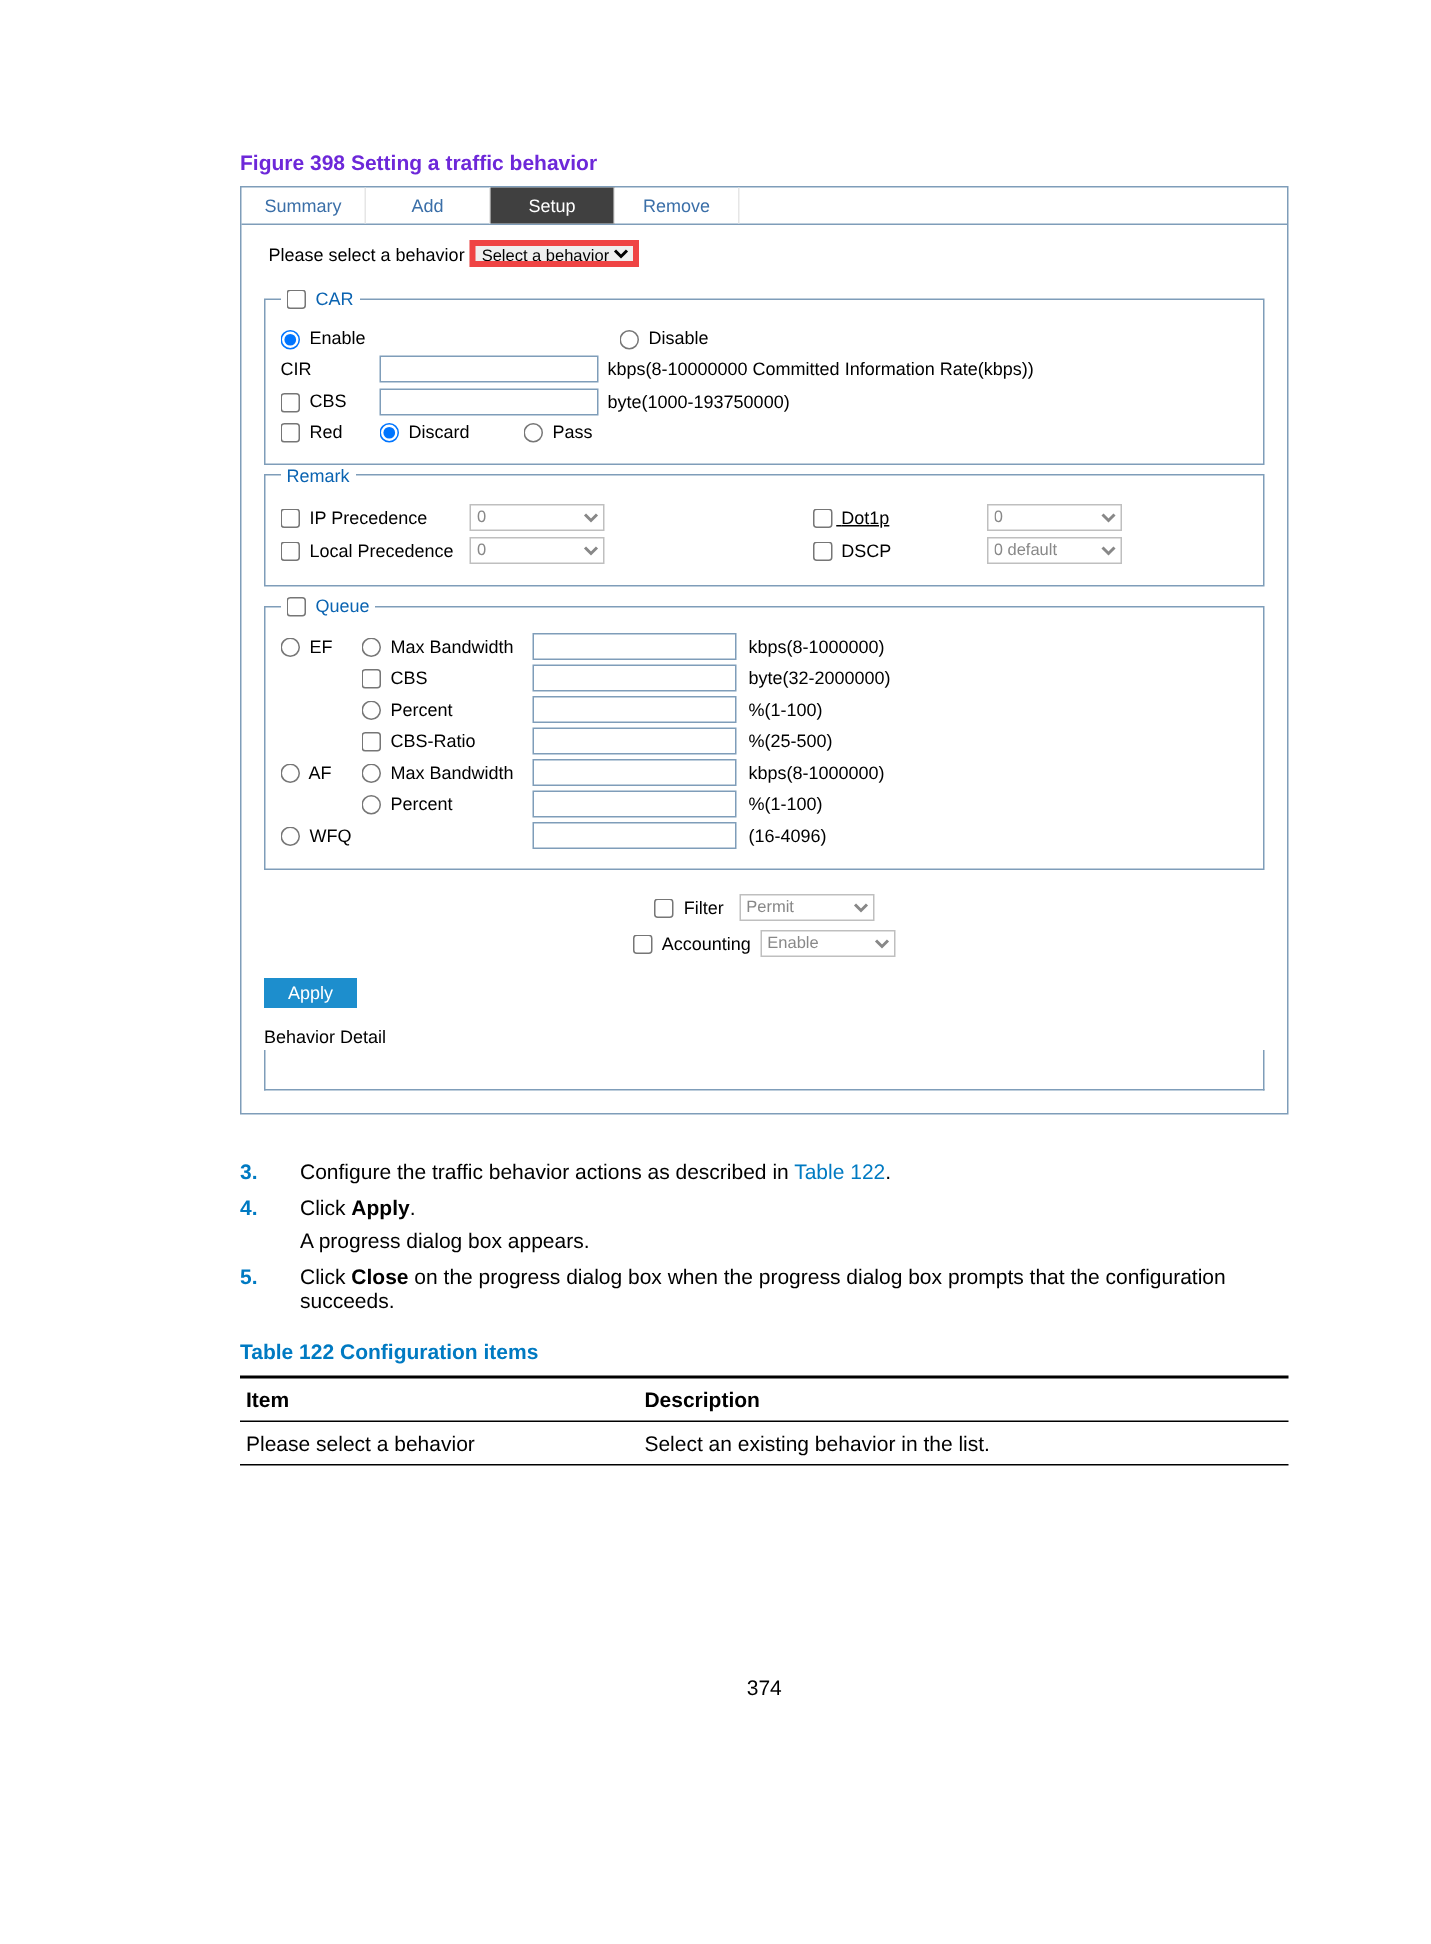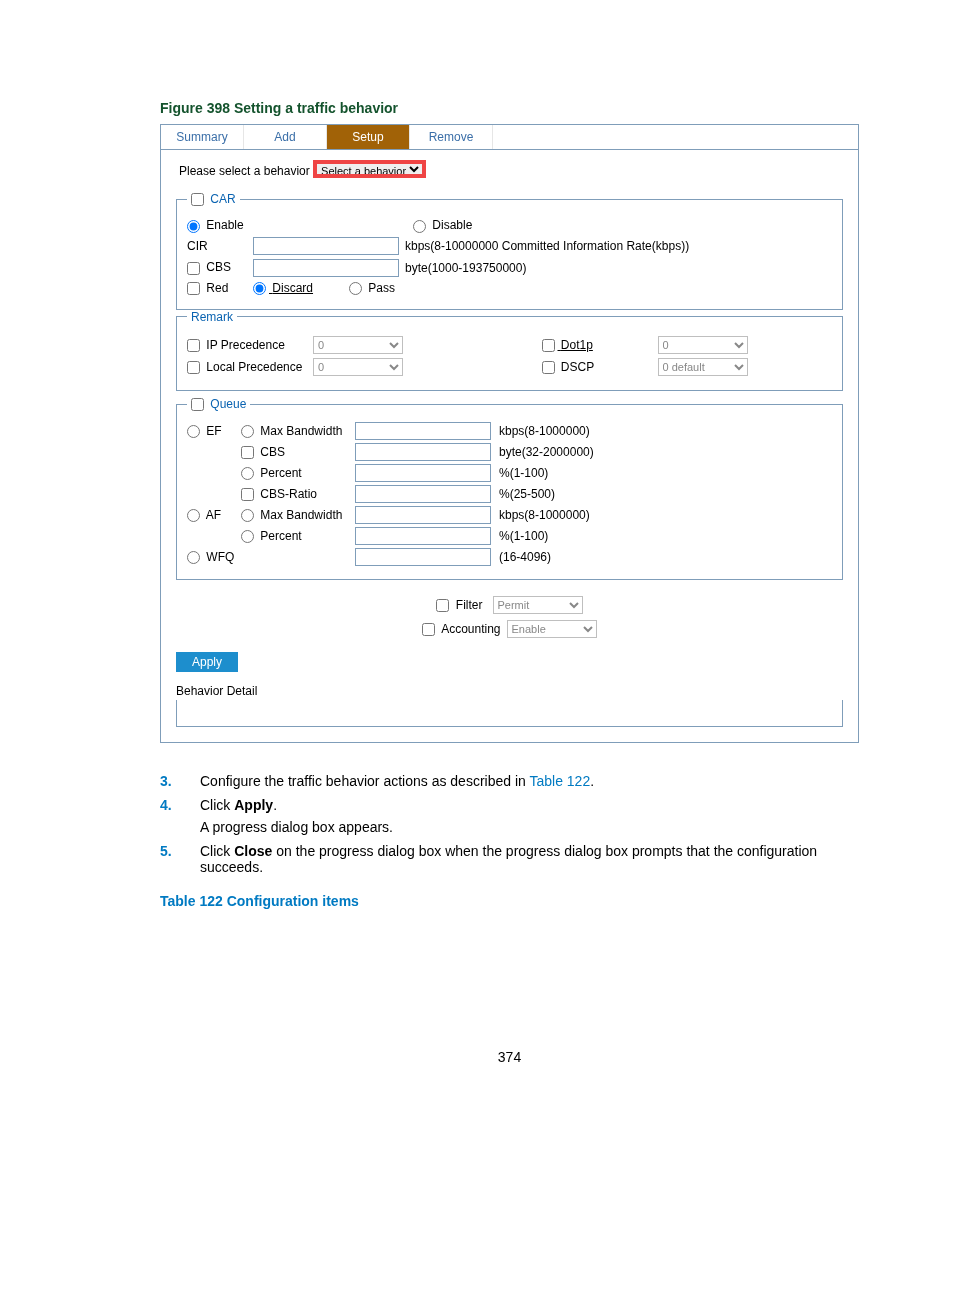--- a/index.html
+++ b/index.html
@@ -11,21 +11,21 @@
     color: #000;
   }
   .page {
     width: 954px;
     margin: 0 auto;
     padding: 100px 95px 200px 160px;
     box-sizing: border-box;
   }
   .fig-title {
     font-family: Arial, Helvetica, sans-serif;
-    color: #14532d;
+    color: #6d28d9;
     font-size: 14px;
     font-weight: bold;
     margin-bottom: 8px;
   }
   .screenshot {
     border: 1px solid #7f9db9;
   }
   .tabbar {
     display: flex;
     border-bottom: 1px solid #7f9db9;
@@ -33,21 +33,21 @@
     align-items: flex-end;
   }
   .tab {
     padding: 5px 0;
     width: 82px;
     text-align: center;
     border-right: 1px solid #e6e6e6;
     color: #3b6fa8;
   }
   .tab.active {
-    background: #a16207;
+    background: #404040;
     color: #fff;
   }
   .selrow {
     padding: 10px 10px 8px 18px;
     font-size: 12px;
   }
   .selrow select {
     font-size: 11px;
     border: 4px solid #ef4444;
     height: 18px;
@@ -160,21 +160,21 @@
           <input type="text" class="box" style="width: 140px;">
           <span class="hint">kbps(8-10000000 Committed Information Rate(kbps))</span>
         </div>
         <div class="row">
           <label class="cell-label"><input type="checkbox" style=""> <span>CBS</span></label>
           <input type="text" class="box" style="width: 140px;">
           <span class="hint">byte(1000-193750000)</span>
         </div>
         <div class="row">
           <label class="cell-label"><input type="checkbox" style=""> <span>Red</span></label>
-          <label style="width:90px;text-decoration:underline;"><input type="radio" checked="" style=""> <span>Discard</span></label>
+          <label style="width:90px;"><input type="radio" checked="" style=""> <span>Discard</span></label>
           <label><input type="radio" style=""> <span>Pass</span></label>
         </div>
       </fieldset>
 
       
       <fieldset class="blue" style="margin-top:0; border-top:1px solid #7f9db9;">
         <legend>Remark</legend>
         <div style="display:flex; gap:64px;">
           <div style="flex:1;">
             <div class="row">
@@ -280,16 +280,30 @@
         <span>Click </span><b>Apply</b><span>.</span>
         <div class="" style="margin-top:6px;">A progress dialog box appears.</div>
       </li>
       <li>
         <span class="num">5.</span>
         <span>Click </span><b>Close</b><span> on the progress dialog box when the progress dialog box prompts that the configuration succeeds.</span>
       </li>
     </ol>
 
     <div class="table-title">Table 122 Configuration items</div>
+    <table class="desc">
+      <thead>
+        <tr>
+          <th style="width:38%;">Item</th>
+          <th>Description</th>
+        </tr>
+      </thead>
+      <tbody>
+        <tr>
+          <td>Please select a behavior</td>
+          <td>Select an existing behavior in the list.</td>
+        </tr>
+      </tbody>
+    </table>
   </div>
 
   <div class="pageno">374</div>
 </div>
 
 </body></html>

